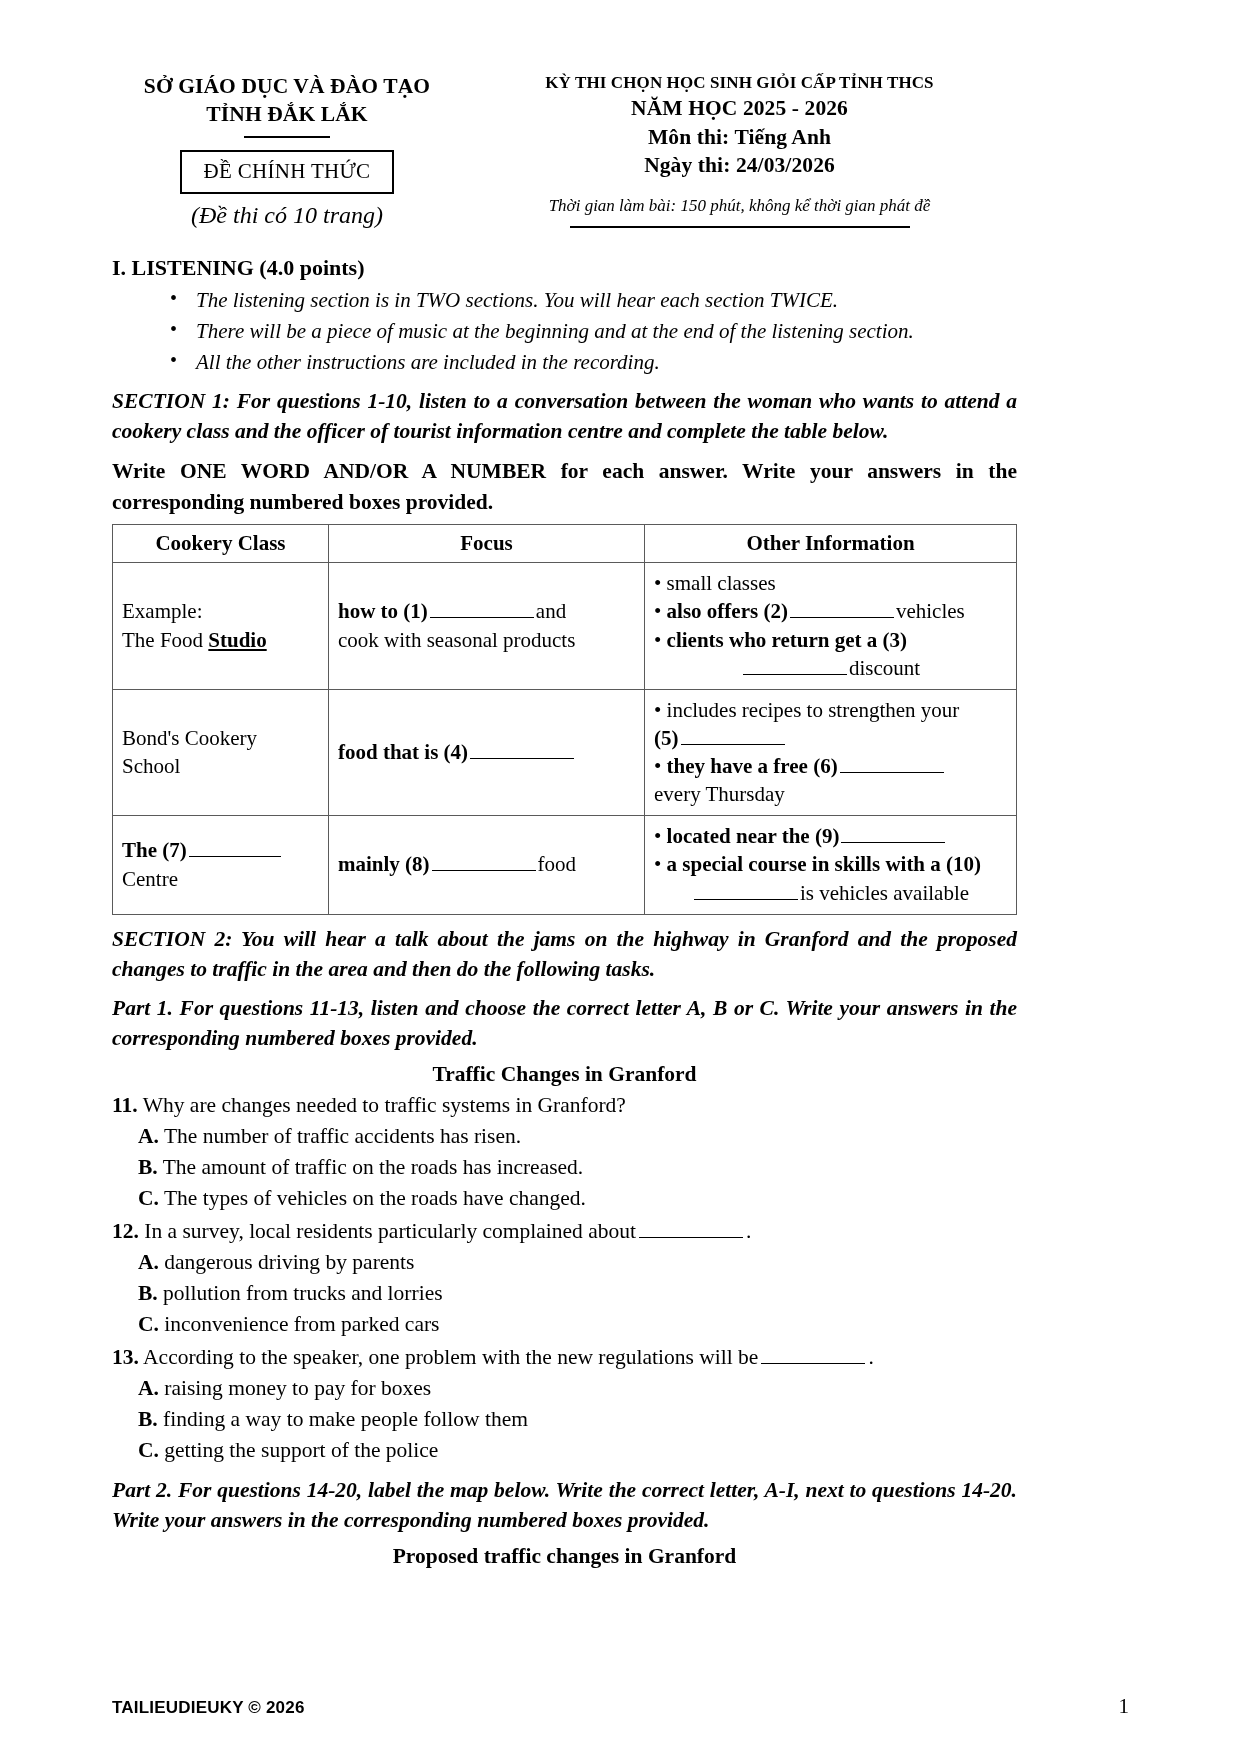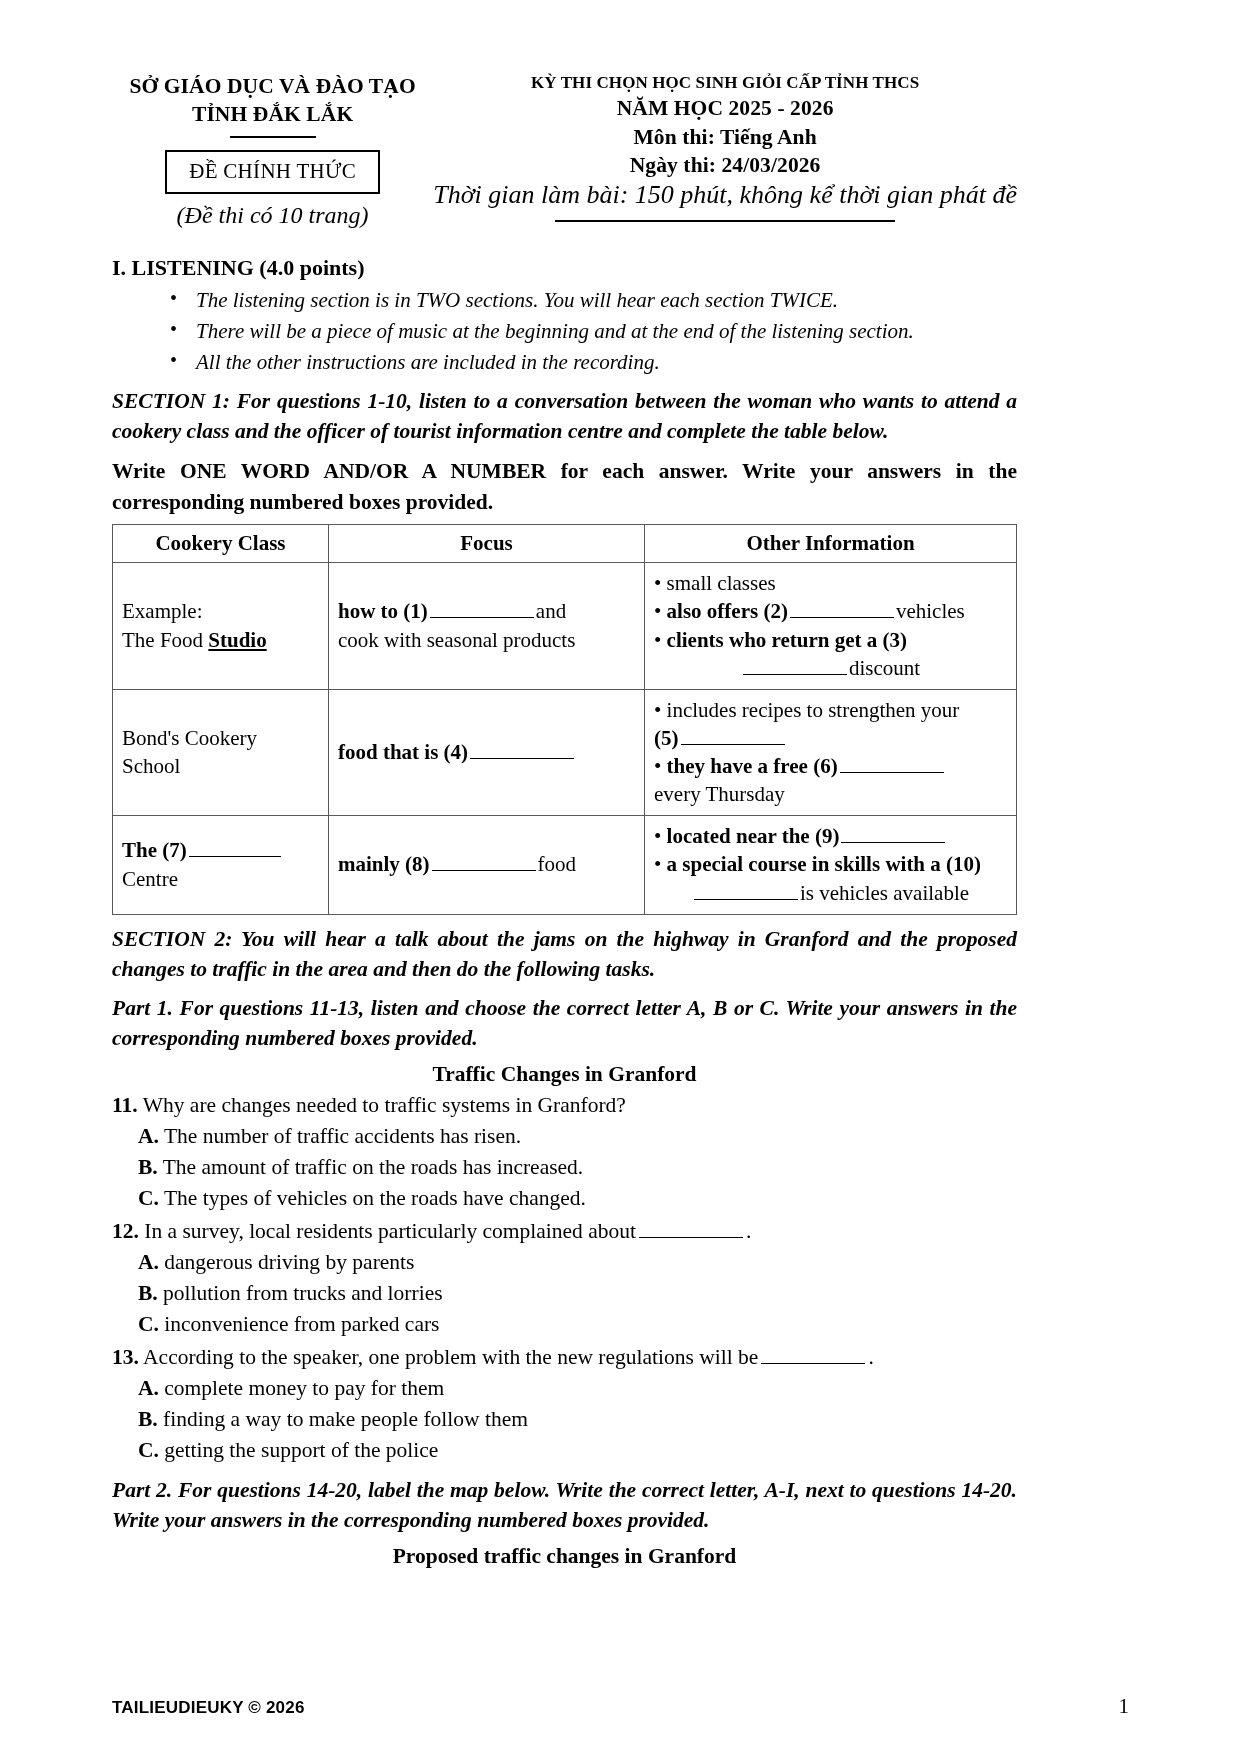--- a/index.html
+++ b/index.html
@@ -69,22 +69,22 @@
     font-weight: normal;
     letter-spacing: 0.3px;
   }
   .pages-note {
     font-style: italic;
     font-size: 24px;
     margin-top: 8px;
   }
   .time-note {
     font-style: italic;
-    font-size: 26px;
-    margin-top: 0;
+    font-size: 17px;
+    margin-top: 16px;
     white-space: nowrap;
   }
   .rule-long {
     width: 340px;
     height: 2px;
     background: #000;
     margin: 10px auto 0 auto;
   }
 
   
@@ -348,21 +348,21 @@
       <span>In a survey, local residents particularly complained about</span><span class="inline-blank"></span><span>.</span>
     </div>
     <div class="opt"><span class="olet">A.</span> <span>dangerous driving by parents</span></div>
     <div class="opt"><span class="olet">B.</span> <span>pollution from trucks and lorries</span></div>
     <div class="opt"><span class="olet">C.</span> <span>inconvenience from parked cars</span></div>
 
     <div class="q">
       <span class="qnum">13.</span>
       <span>According to the speaker, one problem with the new regulations will be</span><span class="inline-blank"></span><span>.</span>
     </div>
-    <div class="opt"><span class="olet">A.</span> <span>complete money to pay for them</span></div>
+    <div class="opt"><span class="olet">A.</span> <span>raising money to pay for boxes</span></div>
     <div class="opt"><span class="olet">B.</span> <span>finding a way to make people follow them</span></div>
     <div class="opt"><span class="olet">C.</span> <span>getting the support of the police</span></div>
 
     <div class="bi">Part 2. For questions 14-20, label the map below. Write the correct letter, A-I, next to questions 14-20. Write your answers in the corresponding numbered boxes provided.</div>
     <div class="center-bold">Proposed traffic changes in Granford</div>
 
   </div>
 
   <div class="footer">
     <div class="footer-left">TAILIEUDIEUKY © 2026</div>

